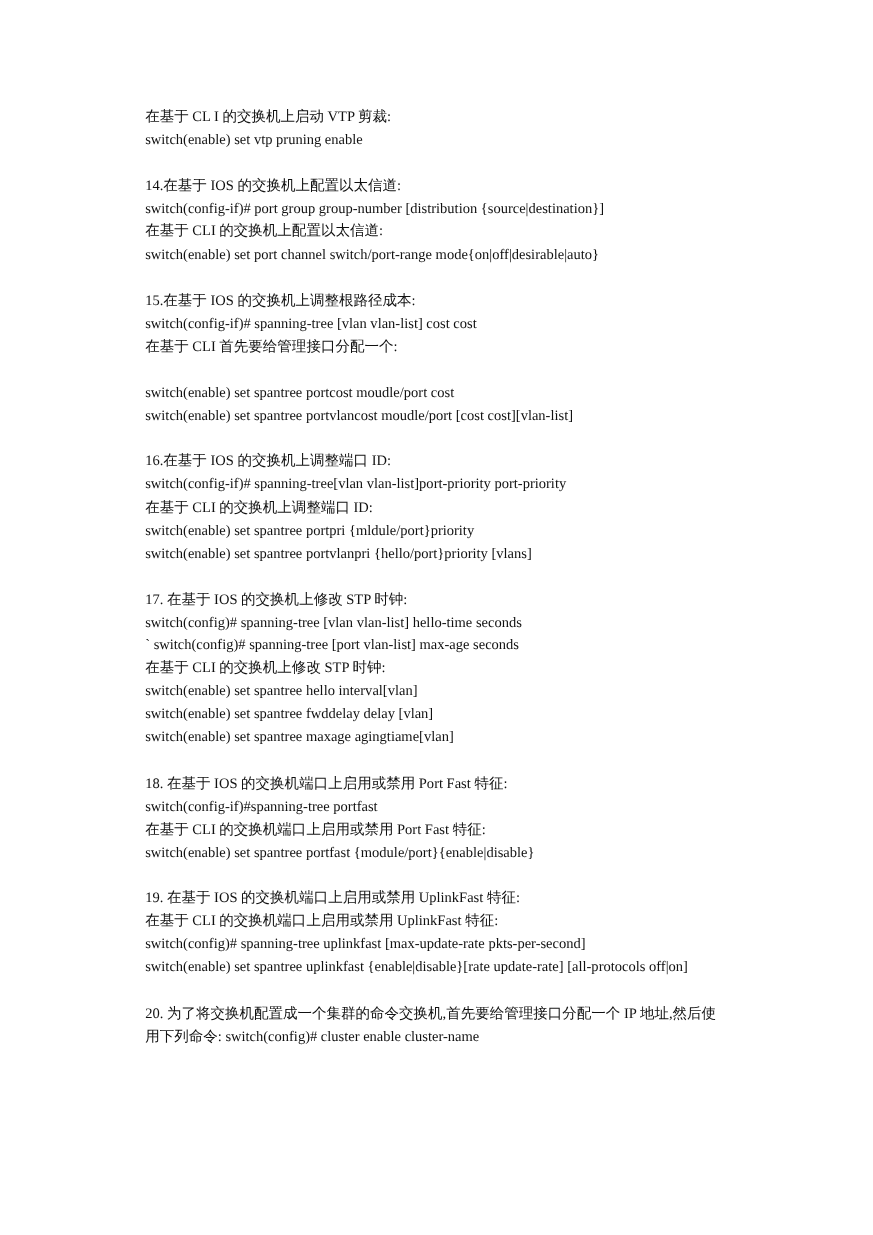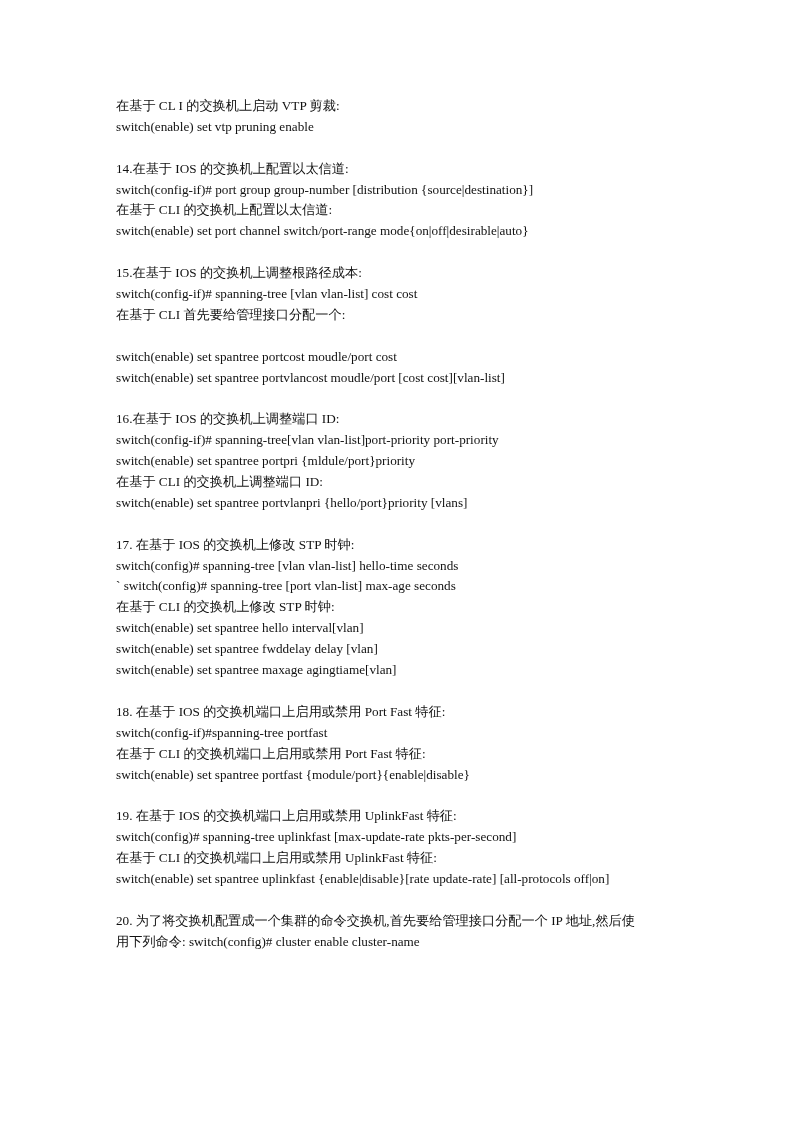--- a/index.html
+++ b/index.html
@@ -1,18 +1,18 @@
 <!DOCTYPE html>
 <html><head>
 <meta charset="utf-8">
 <style>
   html, body { margin: 0; padding: 0; background: #ffffff; }
   body { width: 794px; height: 1123px; position: relative; overflow: hidden; }
   .page { position: absolute; left: 0; top: 0; width: 794px; height: 1123px; background: #fff; }
-  .content { position: absolute; left: 116px; top: 96px; width: 570px; }
+  .content { position: absolute; left: 132px; top: 96px; width: 570px; }
   .line {
     font-family: "Liberation Serif", "DejaVu Serif", serif;
     font-size: 13.2px; color: #111; line-height: 20.9px; height: 20.9px;
     white-space: nowrap;
   }
   .line.blank { height: 20.9px; }
 </style>
 </head>
 <body>
 
@@ -28,39 +28,39 @@
       <div class="line blank"></div>
       <div class="line">15.在基于 IOS 的交换机上调整根路径成本:</div>
       <div class="line">switch(config-if)# spanning-tree [vlan vlan-list] cost cost</div>
       <div class="line">在基于 CLI 首先要给管理接口分配一个:</div>
       <div class="line blank"></div>
       <div class="line">switch(enable) set spantree portcost moudle/port cost</div>
       <div class="line">switch(enable) set spantree portvlancost moudle/port [cost cost][vlan-list]</div>
       <div class="line blank"></div>
       <div class="line">16.在基于 IOS 的交换机上调整端口 ID:</div>
       <div class="line">switch(config-if)# spanning-tree[vlan vlan-list]port-priority port-priority</div>
+      <div class="line">在基于 CLI 的交换机上调整端口 ID:</div>
       <div class="line">switch(enable) set spantree portpri {mldule/port}priority</div>
-      <div class="line">在基于 CLI 的交换机上调整端口 ID:</div>
       <div class="line">switch(enable) set spantree portvlanpri {hello/port}priority [vlans]</div>
       <div class="line blank"></div>
       <div class="line">17.  在基于 IOS 的交换机上修改 STP 时钟:</div>
       <div class="line">switch(config)# spanning-tree [vlan vlan-list] hello-time seconds</div>
       <div class="line">` switch(config)# spanning-tree [port vlan-list] max-age seconds</div>
       <div class="line">在基于 CLI 的交换机上修改 STP 时钟:</div>
       <div class="line">switch(enable) set spantree hello interval[vlan]</div>
       <div class="line">switch(enable) set spantree fwddelay delay [vlan]</div>
       <div class="line">switch(enable) set spantree maxage agingtiame[vlan]</div>
       <div class="line blank"></div>
       <div class="line">18.  在基于 IOS 的交换机端口上启用或禁用 Port Fast  特征:</div>
       <div class="line">switch(config-if)#spanning-tree portfast</div>
       <div class="line">在基于 CLI 的交换机端口上启用或禁用 Port Fast  特征:</div>
       <div class="line">switch(enable) set spantree portfast {module/port}{enable|disable}</div>
       <div class="line blank"></div>
       <div class="line">19.  在基于 IOS 的交换机端口上启用或禁用 UplinkFast  特征:</div>
+      <div class="line">在基于 CLI 的交换机端口上启用或禁用 UplinkFast  特征:</div>
       <div class="line">switch(config)# spanning-tree uplinkfast [max-update-rate pkts-per-second]</div>
-      <div class="line">在基于 CLI 的交换机端口上启用或禁用 UplinkFast  特征:</div>
       <div class="line">switch(enable) set spantree uplinkfast {enable|disable}[rate update-rate] [all-protocols off|on]</div>
       <div class="line blank"></div>
       <div class="line">20.  为了将交换机配置成一个集群的命令交换机,首先要给管理接口分配一个 IP 地址,然后使</div>
       <div class="line">用下列命令: switch(config)# cluster enable cluster-name</div>
       <div class="line blank"></div>
     </div>
 </div>
 
 </body></html>

